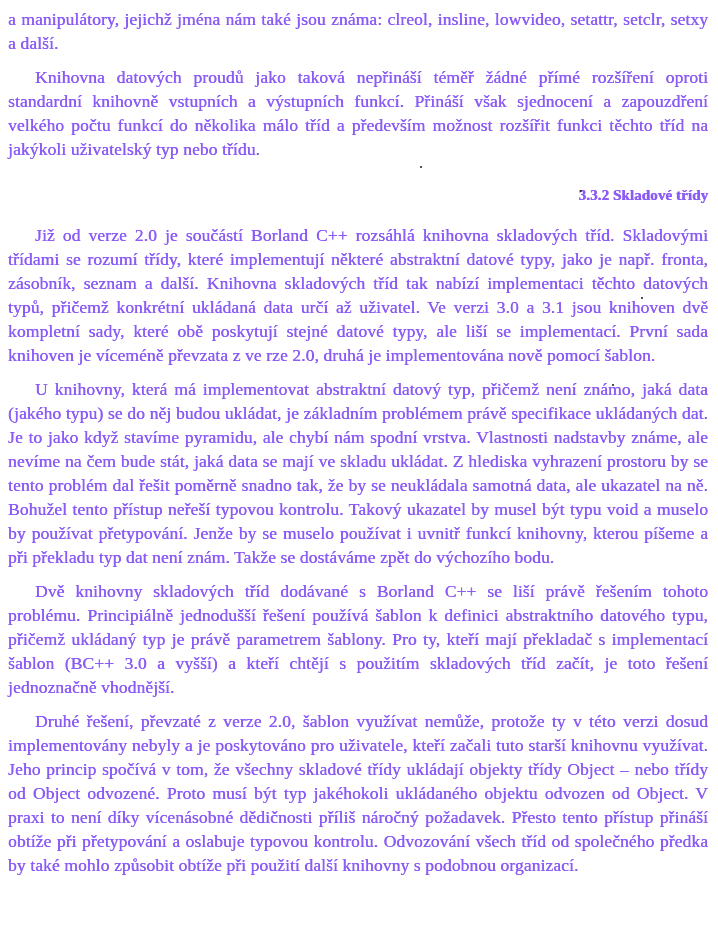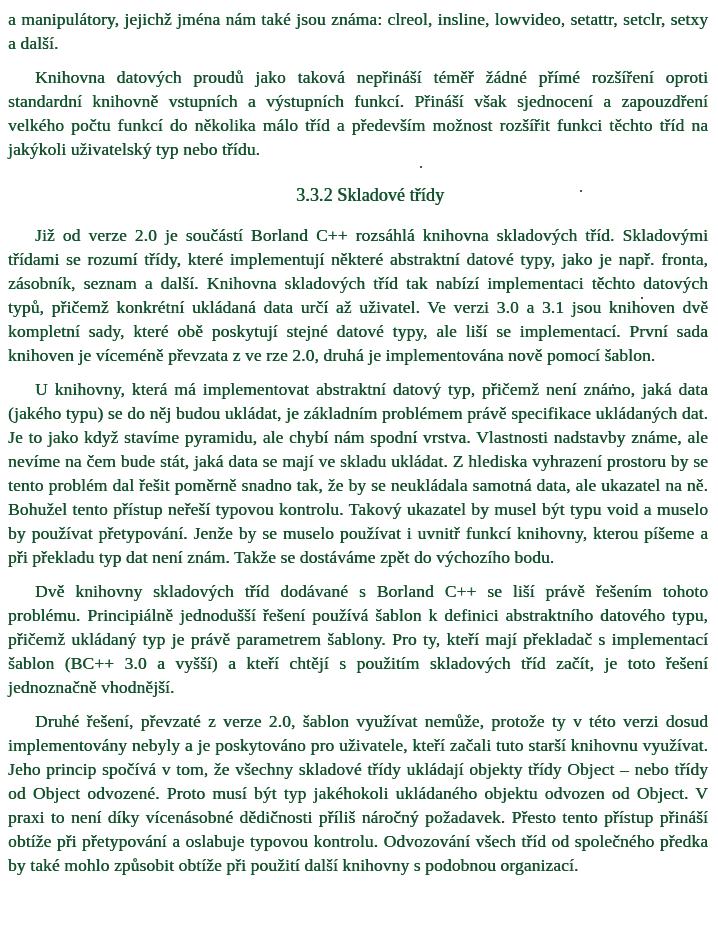--- a/index.html
+++ b/index.html
@@ -12,44 +12,44 @@
     height: 945px;
     overflow: hidden;
     position: relative;
   }
   .page {
     box-sizing: border-box;
     width: 718px;
     height: 945px;
     padding: 7px 10px 0 8px;
     background: #ffffff;
-    color: #14532d;
+    color: #8b5cf6;
     font-family: "Liberation Serif", "DejaVu Serif", serif;
     font-size: 17.5px;
     line-height: 24px;
     text-align: justify;
     
     text-shadow: 0.35px 0.25px 0 currentColor;
     letter-spacing: 0.1px;
   }
   .para {
     margin: 10px 0 0 0;
     text-indent: 27px;
   }
   .para.continuation {
     margin-top: 0;
     text-indent: 0;
   }
   .heading {
-    font-size: 18px;
+    font-size: 15px;
     line-height: 26px;
-    font-weight: normal;
+    font-weight: bold;
     margin: 21px 0 15px 0;
     padding-left: 24px;
-    text-align: center;
+    text-align: right;
     text-indent: 0;
     text-shadow: 0.55px 0.35px 0 currentColor;
   }
   
   .speck {
     position: absolute;
     background: #1a1a1a;
     border-radius: 50%;
   }
   .speck-1 { left: 580px; top: 190px; width: 2px; height: 2px; }

